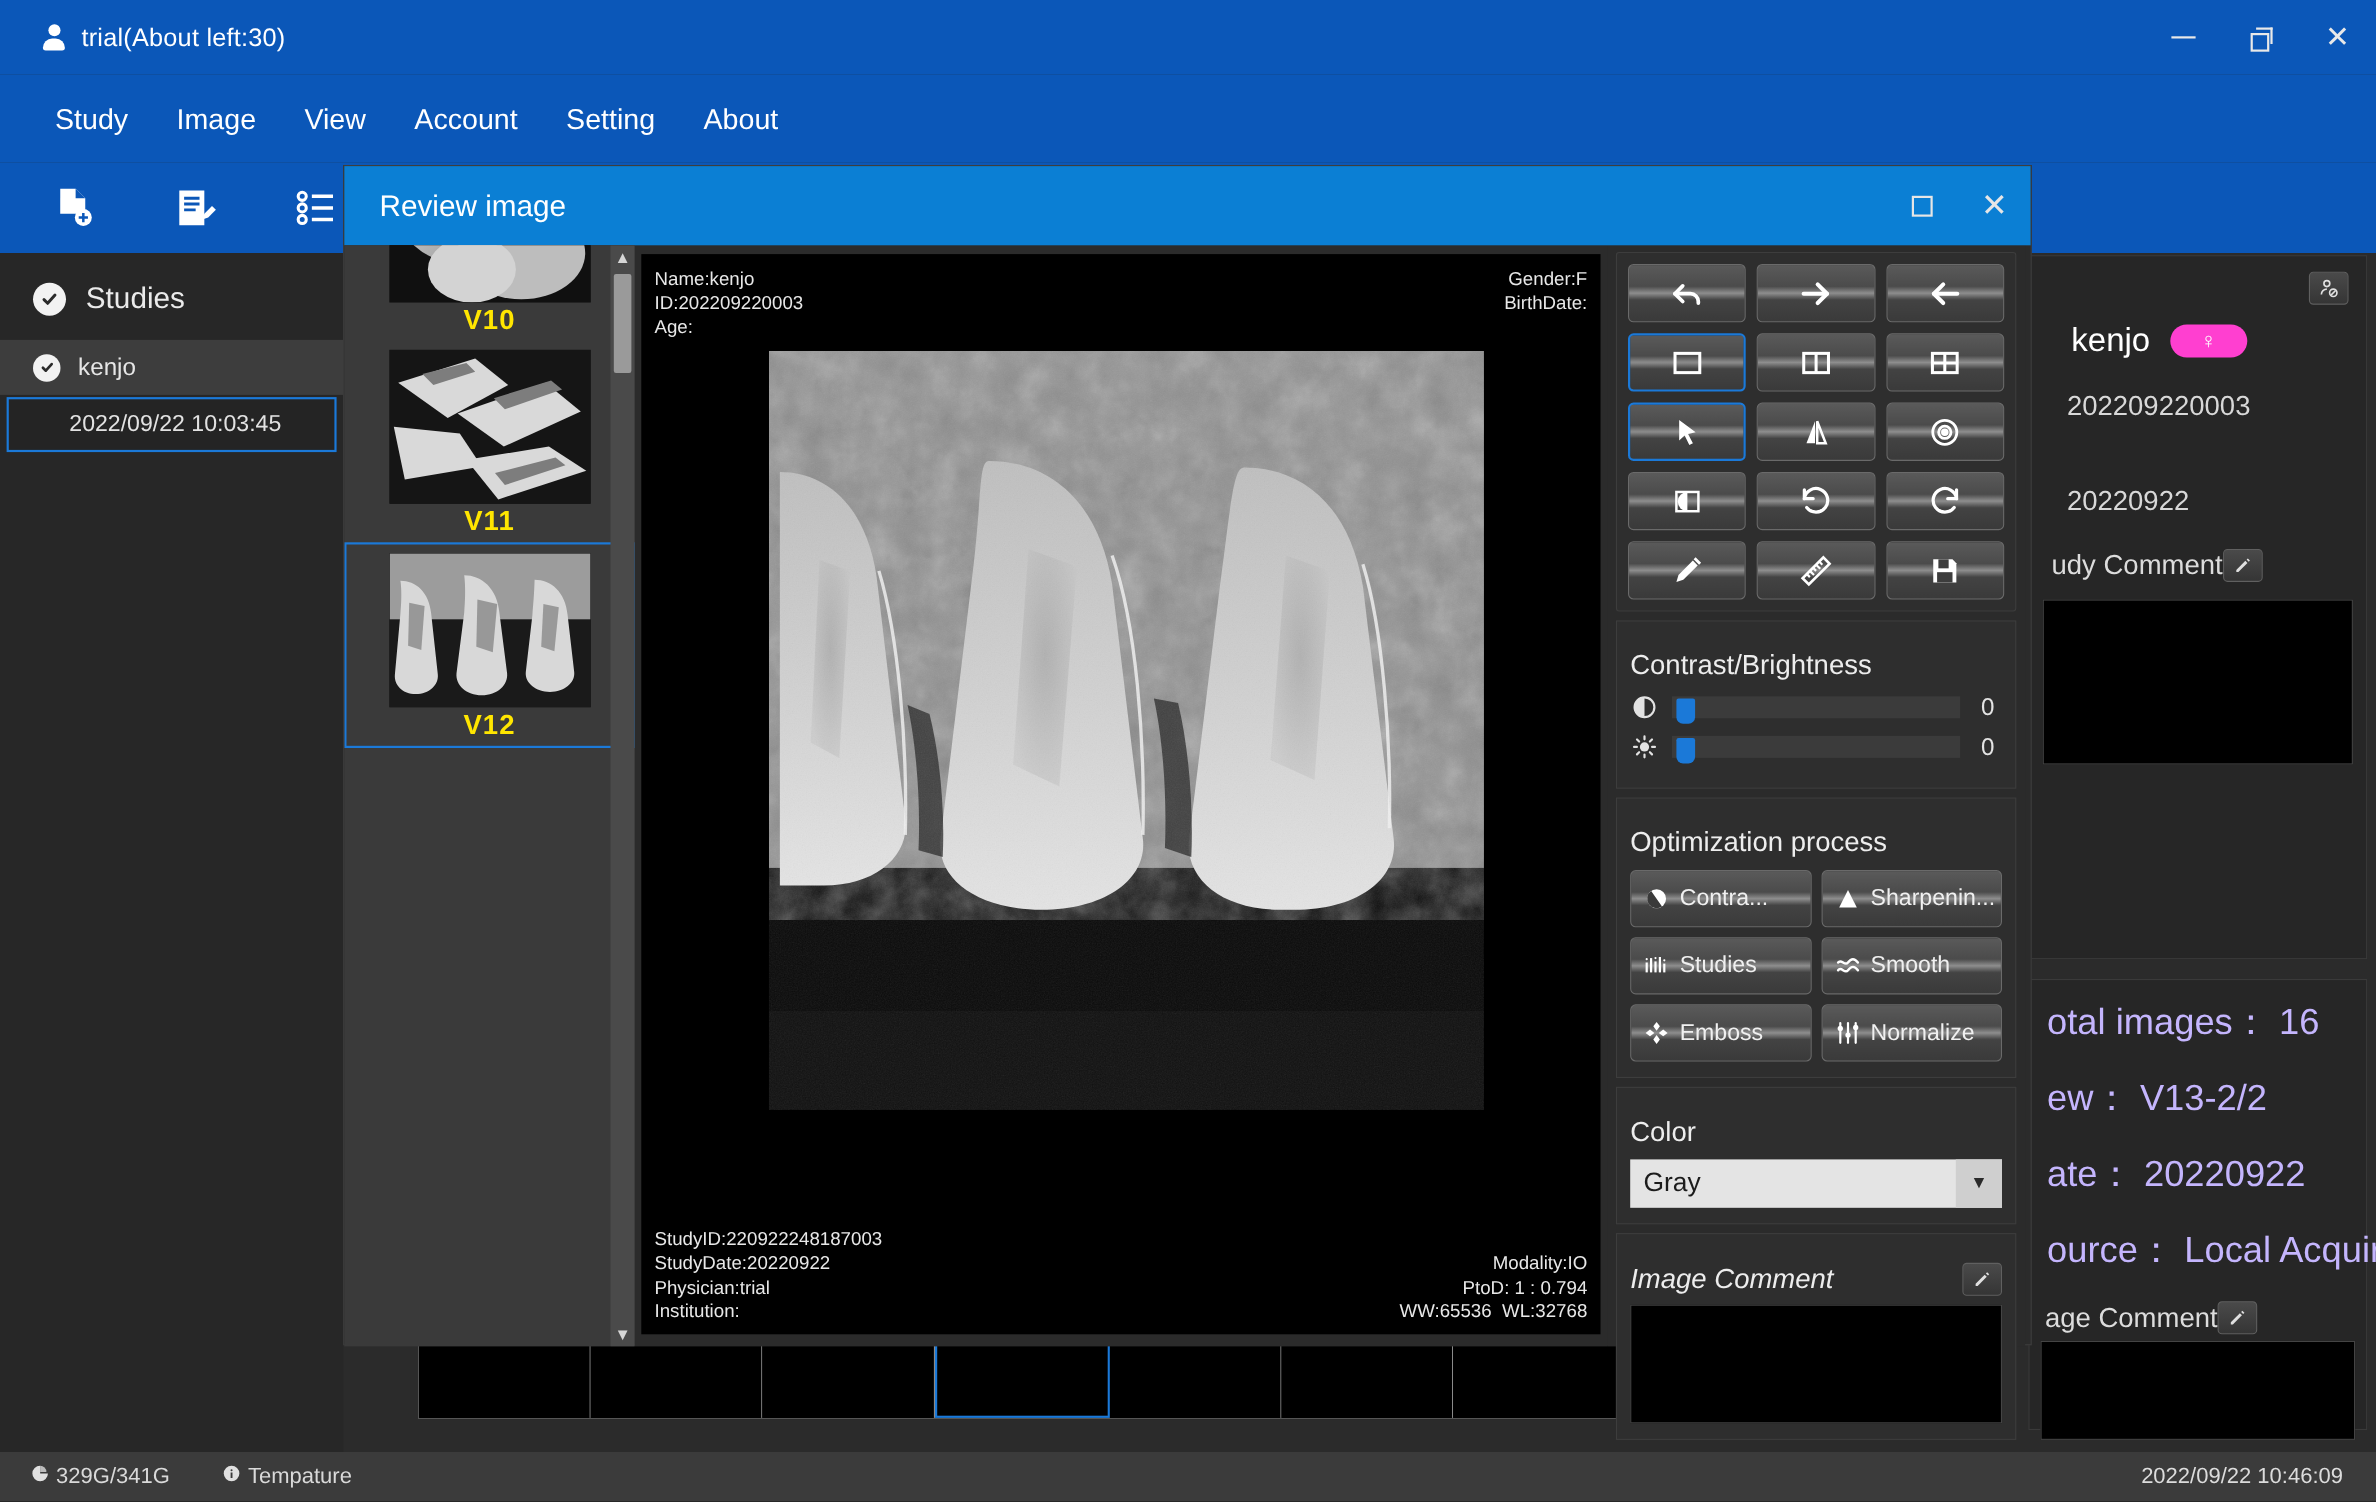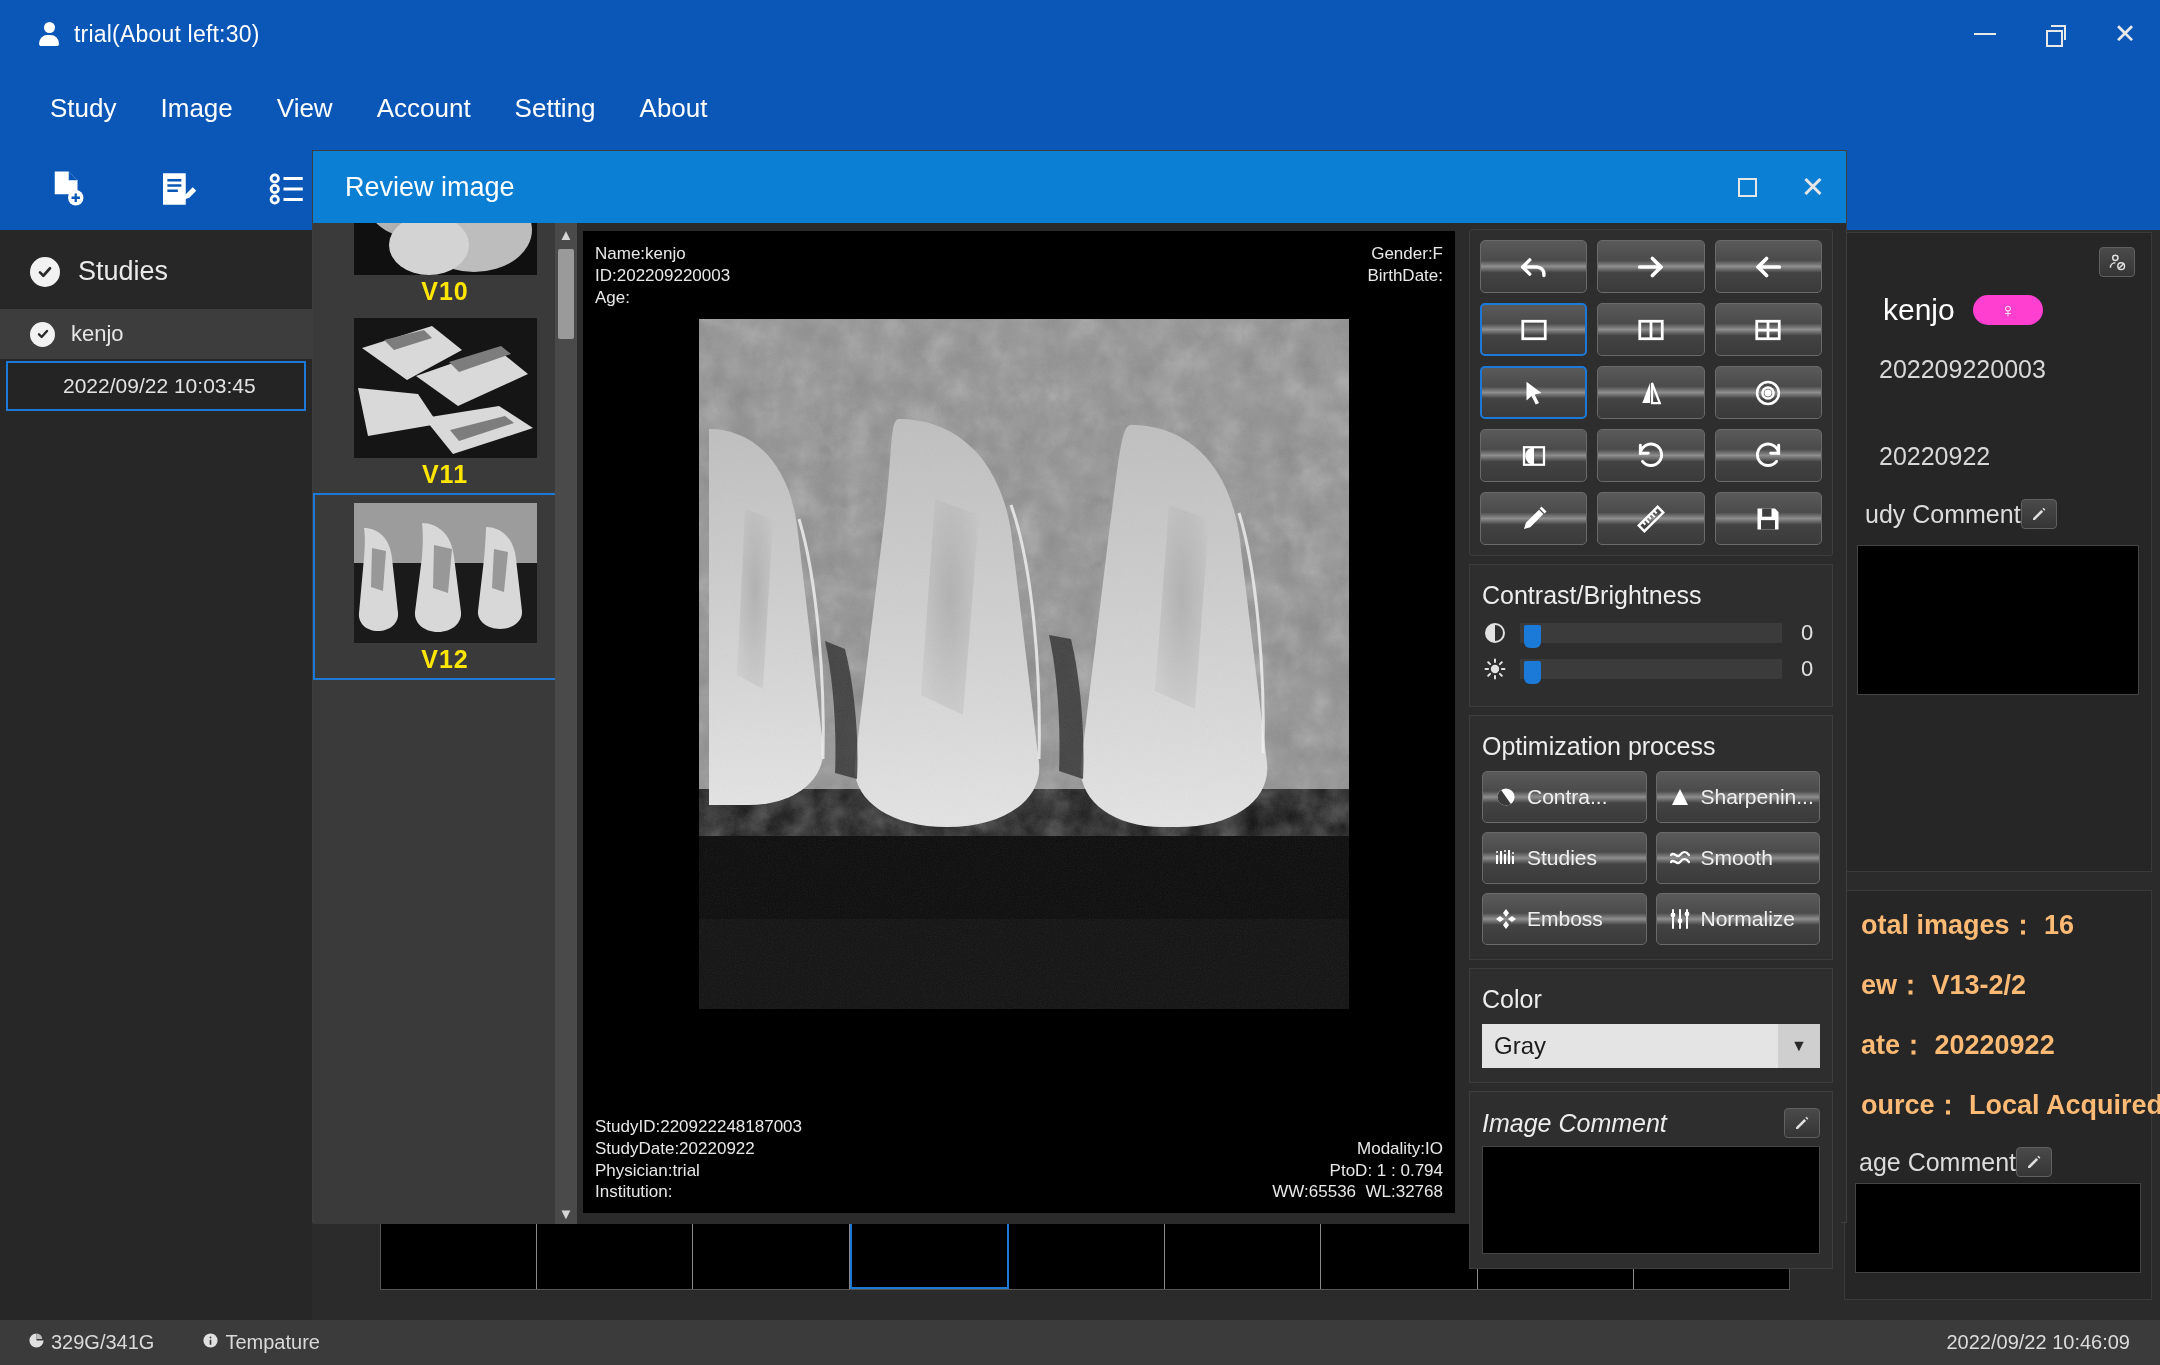--- a/index.html
+++ b/index.html
@@ -110,21 +110,21 @@
   }
   .rp-comment-lbl { color: #dcdcdc; font-size: 25px; }
   .rp-textarea {
     margin: 16px 12px 0 12px; height: 150px; background:#000; border:1px solid #444;
   }
 
   .rightpanel2 {
     position: absolute; right: 8px; top: 890px; width: 308px; height: 410px;
     background: #262626; border: 1px solid #3a3a3a; padding-top: 16px;
   }
-  .rp2-line { color: #fdba74; font-size: 27px; padding-left: 16px; margin-bottom: 24px; white-space: nowrap; font-weight: bold; }
+  .rp2-line { color: #c4b5fd; font-size: 33px; padding-left: 16px; margin-bottom: 24px; white-space: nowrap; }
   .rp2-textarea { margin: 6px 10px 0 10px; height: 90px; background:#000; border:1px solid #444; }
 
   
   .filmstrip {
     position: absolute; left: 380px; top: 1190px; width: 1410px; height: 100px;
     background: #000; display: flex; border: 1px solid #555;
   }
   .film-cell { flex: 1; background: #000; border-right: 1px solid #8a8a8a; }
   .film-cell:last-child { border-right: none; }
   .film-cell.sel { border: 2px solid #1b79d8; }
@@ -193,21 +193,21 @@
     background: #2e2e2e; border: 1px solid #3d3d3d; border-radius: 3px;
     display: grid; grid-template-columns: repeat(3, 1fr); gap: 10px; padding: 10px;
   }
   .tbtn {
     height: 53px; border-radius: 5px; border: 1px solid #6a6a6a;
     background: linear-gradient(180deg,#5a5a5a 0%,#4b4b4b 38%,#8e8e8e 50%,#434343 62%,#3a3a3a 100%);
     display:flex; align-items:center; justify-content:center;
   }
   .tbtn.active { border: 2px solid #1b79d8; }
 
-  .section { background:#2e2e2e; border:1px solid #3d3d3d; margin-top: 8px; padding: 16px 12px 14px 12px; }
+  .section { background:#2e2e2e; border:1px solid #3d3d3d; margin-top: 8px; padding: 26px 12px 14px 12px; }
   .sec-title { color:#ededed; font-size: 25px; margin-bottom: 10px; }
   .slider-row { display:flex; align-items:center; gap: 12px; margin-bottom: 10px; }
   .slider-ico { width: 26px; height: 26px; display:flex; align-items:center; justify-content:center; }
   .slider-track-wrap { flex:1; background:#3b3b3b; padding: 10px 12px; position: relative; }
   .slider-track { height: 6px; background:#d8d8d8; border-radius:3px; position:relative; }
   .slider-knob {
     position:absolute; left: 50%; top: -8px; margin-left: -8px;
     width: 17px; height: 23px; background:#1b79d8; border-radius: 2px 2px 6px 6px;
   }
   .slider-val { color:#e3e3e3; font-size: 22px; width: 26px; text-align:center; }

